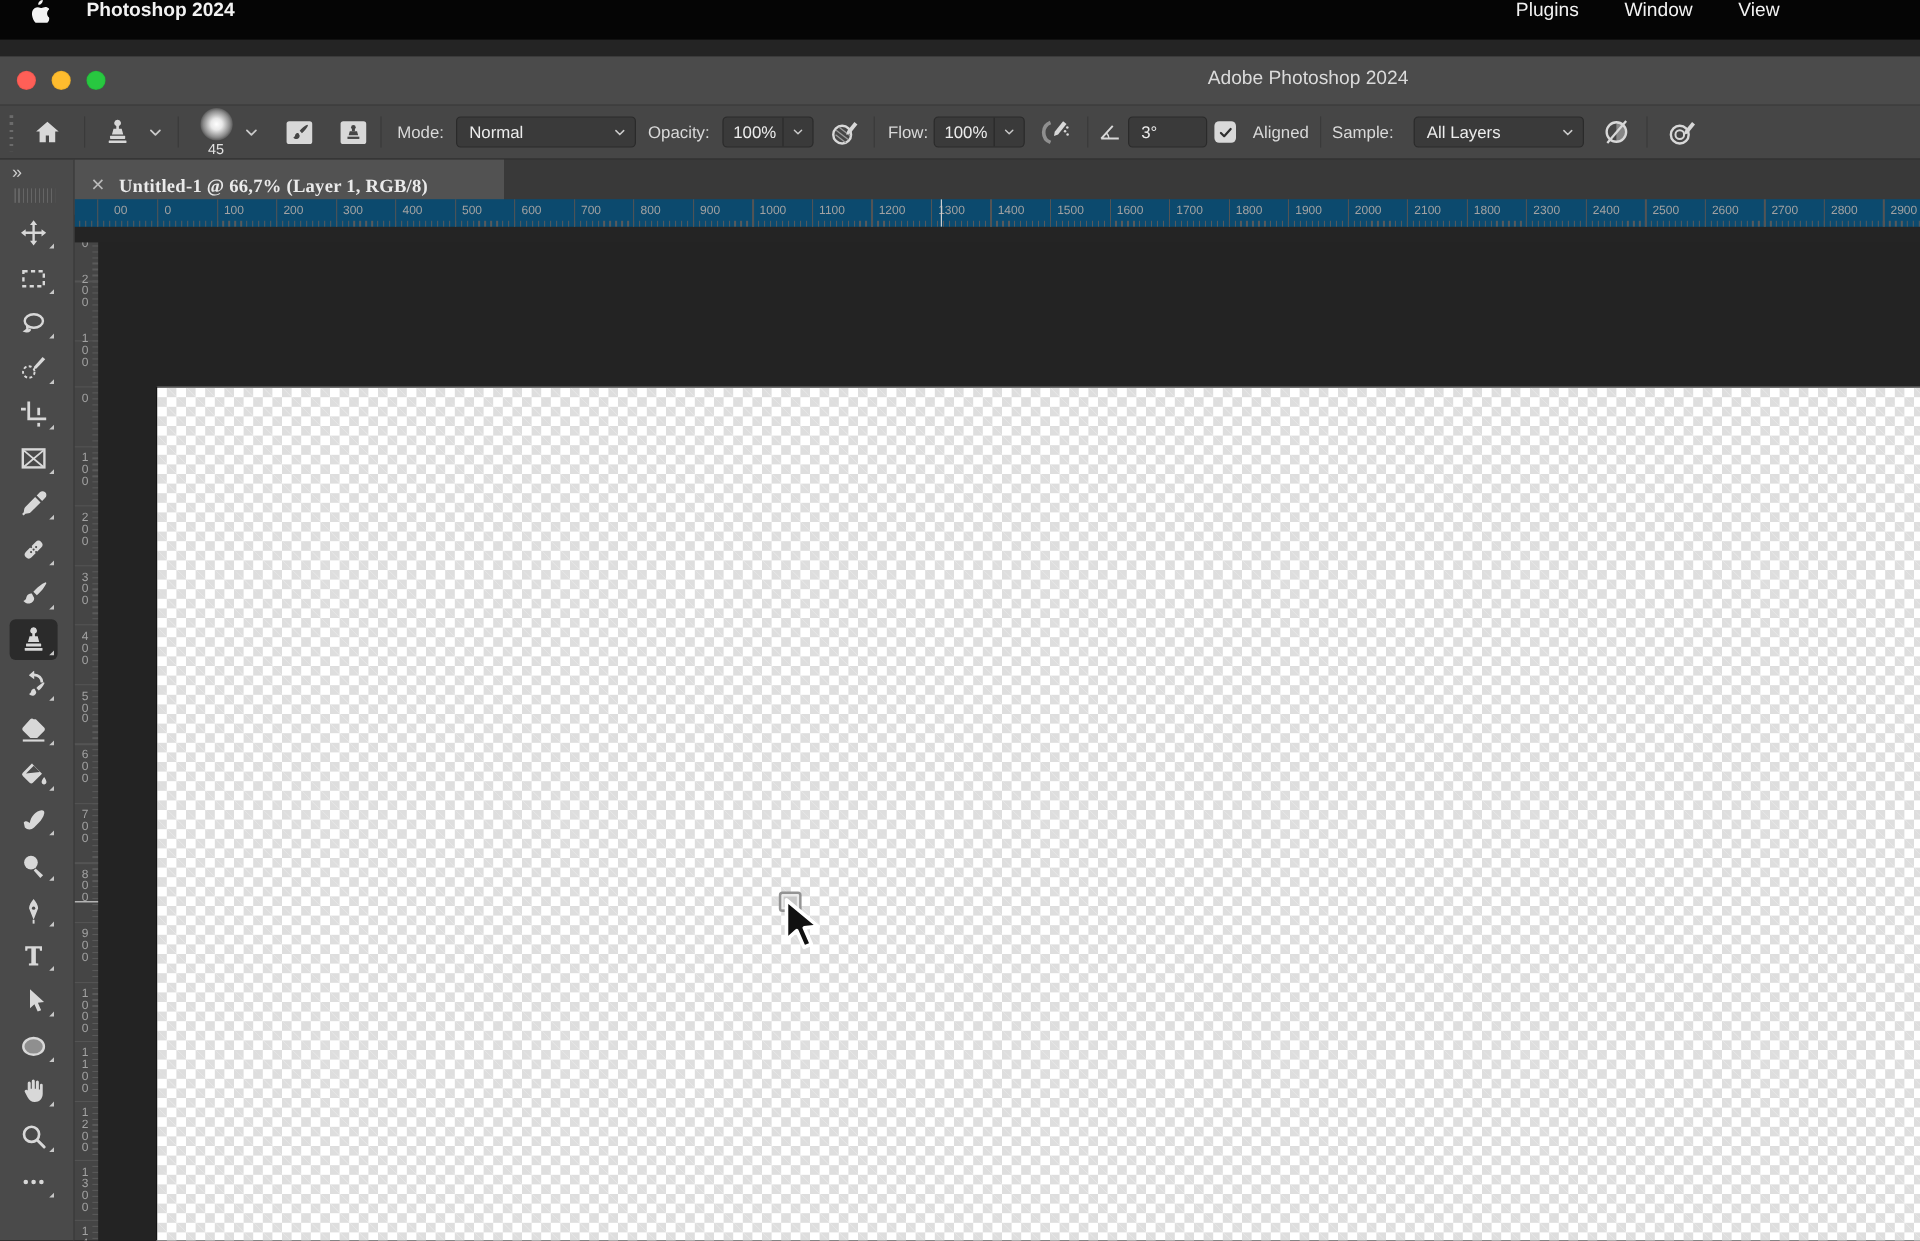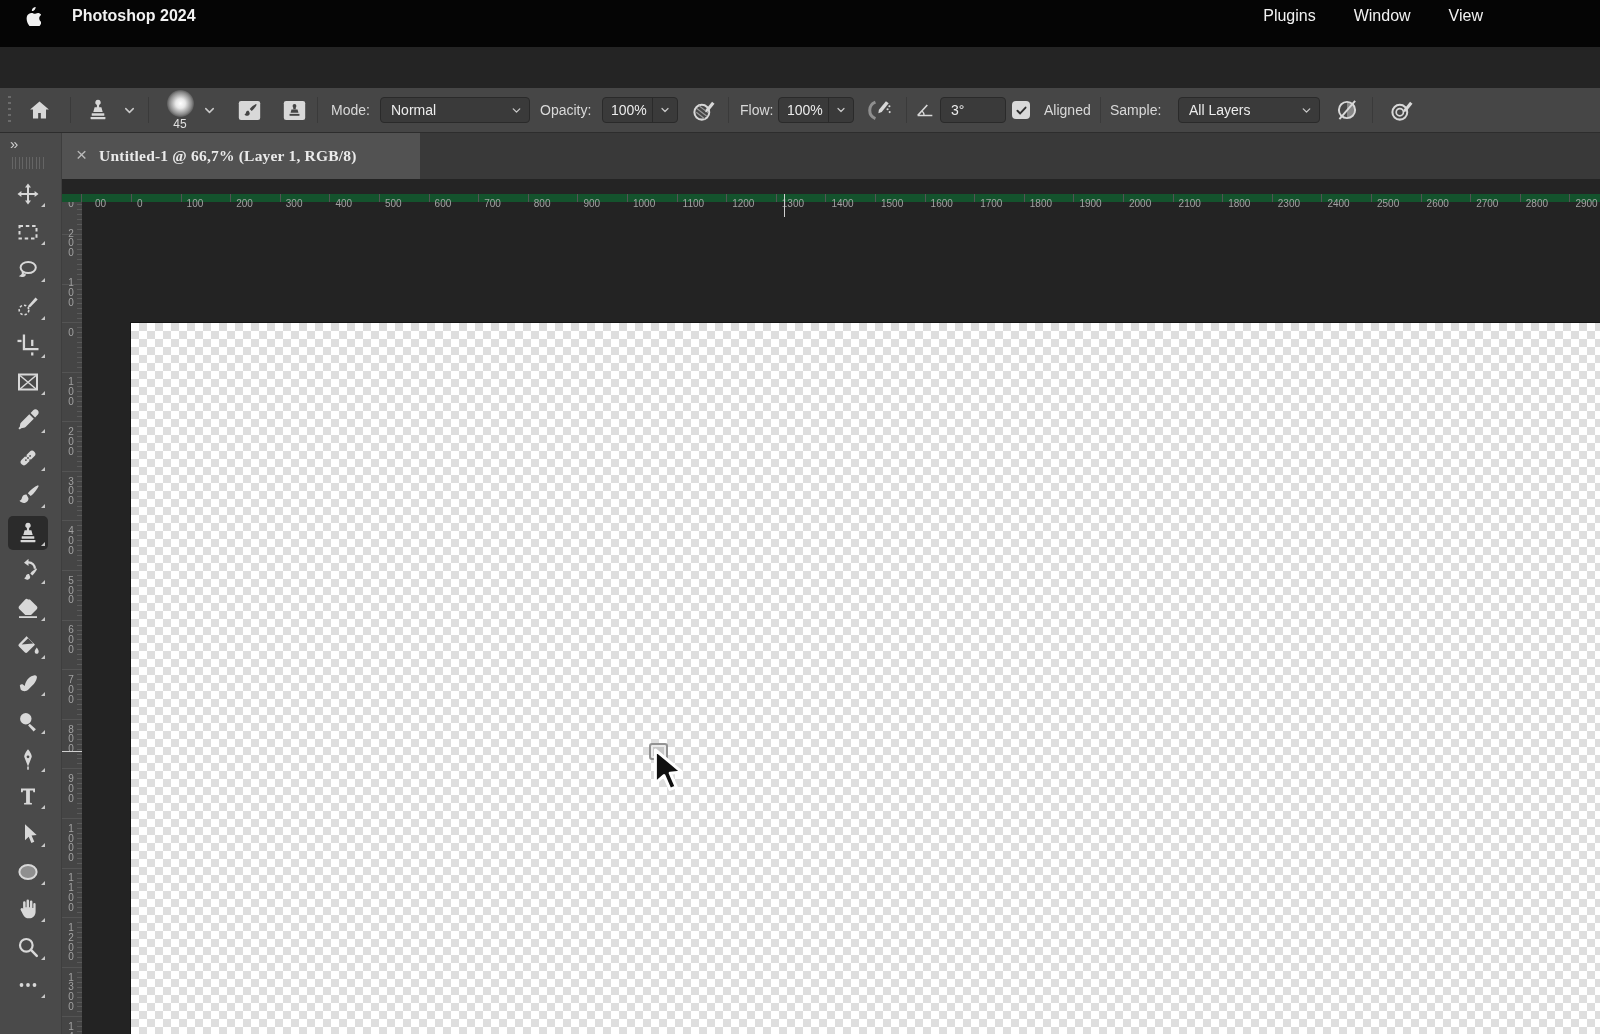--- a/index.html
+++ b/index.html
@@ -1,21 +1,21 @@
 <!DOCTYPE html>
 <html><head>
 <meta charset="utf-8">
 <style>
   * { margin:0; padding:0; box-sizing:border-box; }
   html,body { background:#111; }
   body { font-family:"Liberation Sans", sans-serif; -webkit-font-smoothing:antialiased; }
   #app { position:relative; width:1600px; height:1034px; overflow:hidden; background:#242424; }
 
   
-  .menubar { position:absolute; left:0; top:0; width:1600px; height:47px; background:#050505;
+  .menubar { position:absolute; left:0; top:0; width:1600px; height:33px; background:#050505;
              display:flex; align-items:center; color:#f2f2f2; font-size:16px; padding:0 117px 16px 24px; }
   .menubar .apple { width:20px; height:22px; display:flex; align-items:center; }
   .menubar .appname { font-weight:700; margin-left:28px; }
   .menu-group { display:flex; }
   #menu-left { margin-left:39px; column-gap:39px; }
   #menu-right { margin-left:auto; column-gap:38px; }
   .menu-item { cursor:default; }
 
   
   .titlebar { position:absolute; left:0; top:47px; width:1600px; height:41px; background:#4b4b4b;
@@ -47,21 +47,21 @@
               display:flex; align-items:center; justify-content:center; }
 
   
   .tabrow { position:absolute; left:0; top:133px; width:1600px; height:46px; background:#393939; }
   .doctab { position:absolute; left:62px; top:0; width:358px; height:46px; background:#525252;
             display:flex; align-items:center; color:#eaeaea; }
   .doctab .closex { color:#b9b9b9; font-size:19px; margin:0 12px 2px 14px; }
   .doctab .tabtitle { font-size:15.5px; font-weight:700; letter-spacing:.2px; white-space:nowrap;font-family:Liberation Serif, serif; }
 
   
-  .hruler { position:absolute; left:62px; top:194px; width:1538px; height:23px; background:#14532d; overflow:hidden; }
+  .hruler { position:absolute; left:62px; top:166px; width:1538px; height:23px; background:#0c4a6e; overflow:hidden; }
   .hruler::after { content:""; position:absolute; inset:0;
       background:repeating-linear-gradient(90deg,#545454 0 1px,transparent 1px 49.6px);
       background-position:69px 0; }
   .hruler::before { content:""; position:absolute; left:0; right:0; bottom:0; height:5px;
       background:repeating-linear-gradient(90deg,#5a5a5a 0 1px,transparent 1px 4.96px);
       background-position:69px 0; }
   .hlabel { position:absolute; top:4px; font-size:10px; color:#a2a2a2; white-space:nowrap; z-index:2; }
   .h-indicator { position:absolute; top:0; width:1px; height:23px; background:#cfcfcf; z-index:3; }
 
   .vruler { position:absolute; left:62px; top:202px; width:20px; height:832px; background:#454545; overflow:hidden; }
@@ -119,20 +119,26 @@
         </svg>
     </span>
     <span class="appname">Photoshop 2024</span>
     <div class="menu-group" id="menu-right">
         <span class="menu-item">Plugins</span>
         <span class="menu-item">Window</span>
         <span class="menu-item">View</span>
       </div>
   </div>
 
+  <div class="titlebar">
+    <span class="tl" id="tl-red" style="left: 14px; background: rgb(255, 95, 87);"></span>
+    <span class="tl" id="tl-yellow" style="left: 43px; background: rgb(254, 188, 46);"></span>
+    <span class="tl" id="tl-green" style="left: 72px; background: rgb(40, 200, 64);"></span>
+    <span class="wintitle">Adobe Photoshop 2024</span>
+  </div>
 
   <div class="optionsbar">
     <div class="grip"></div>
 
     <div class="ob ob-icon" style="left:28px;">
       <svg width="23" height="23" viewBox="0 0 24 24" fill="#d8d8d8">
           <path d="M12 2.6 2.2 11h3v9.4h5.4v-5.8h2.8v5.8h5.4V11h3z"></path>
         </svg>
     </div>
     <div class="sep" style="left:70px;"></div>

